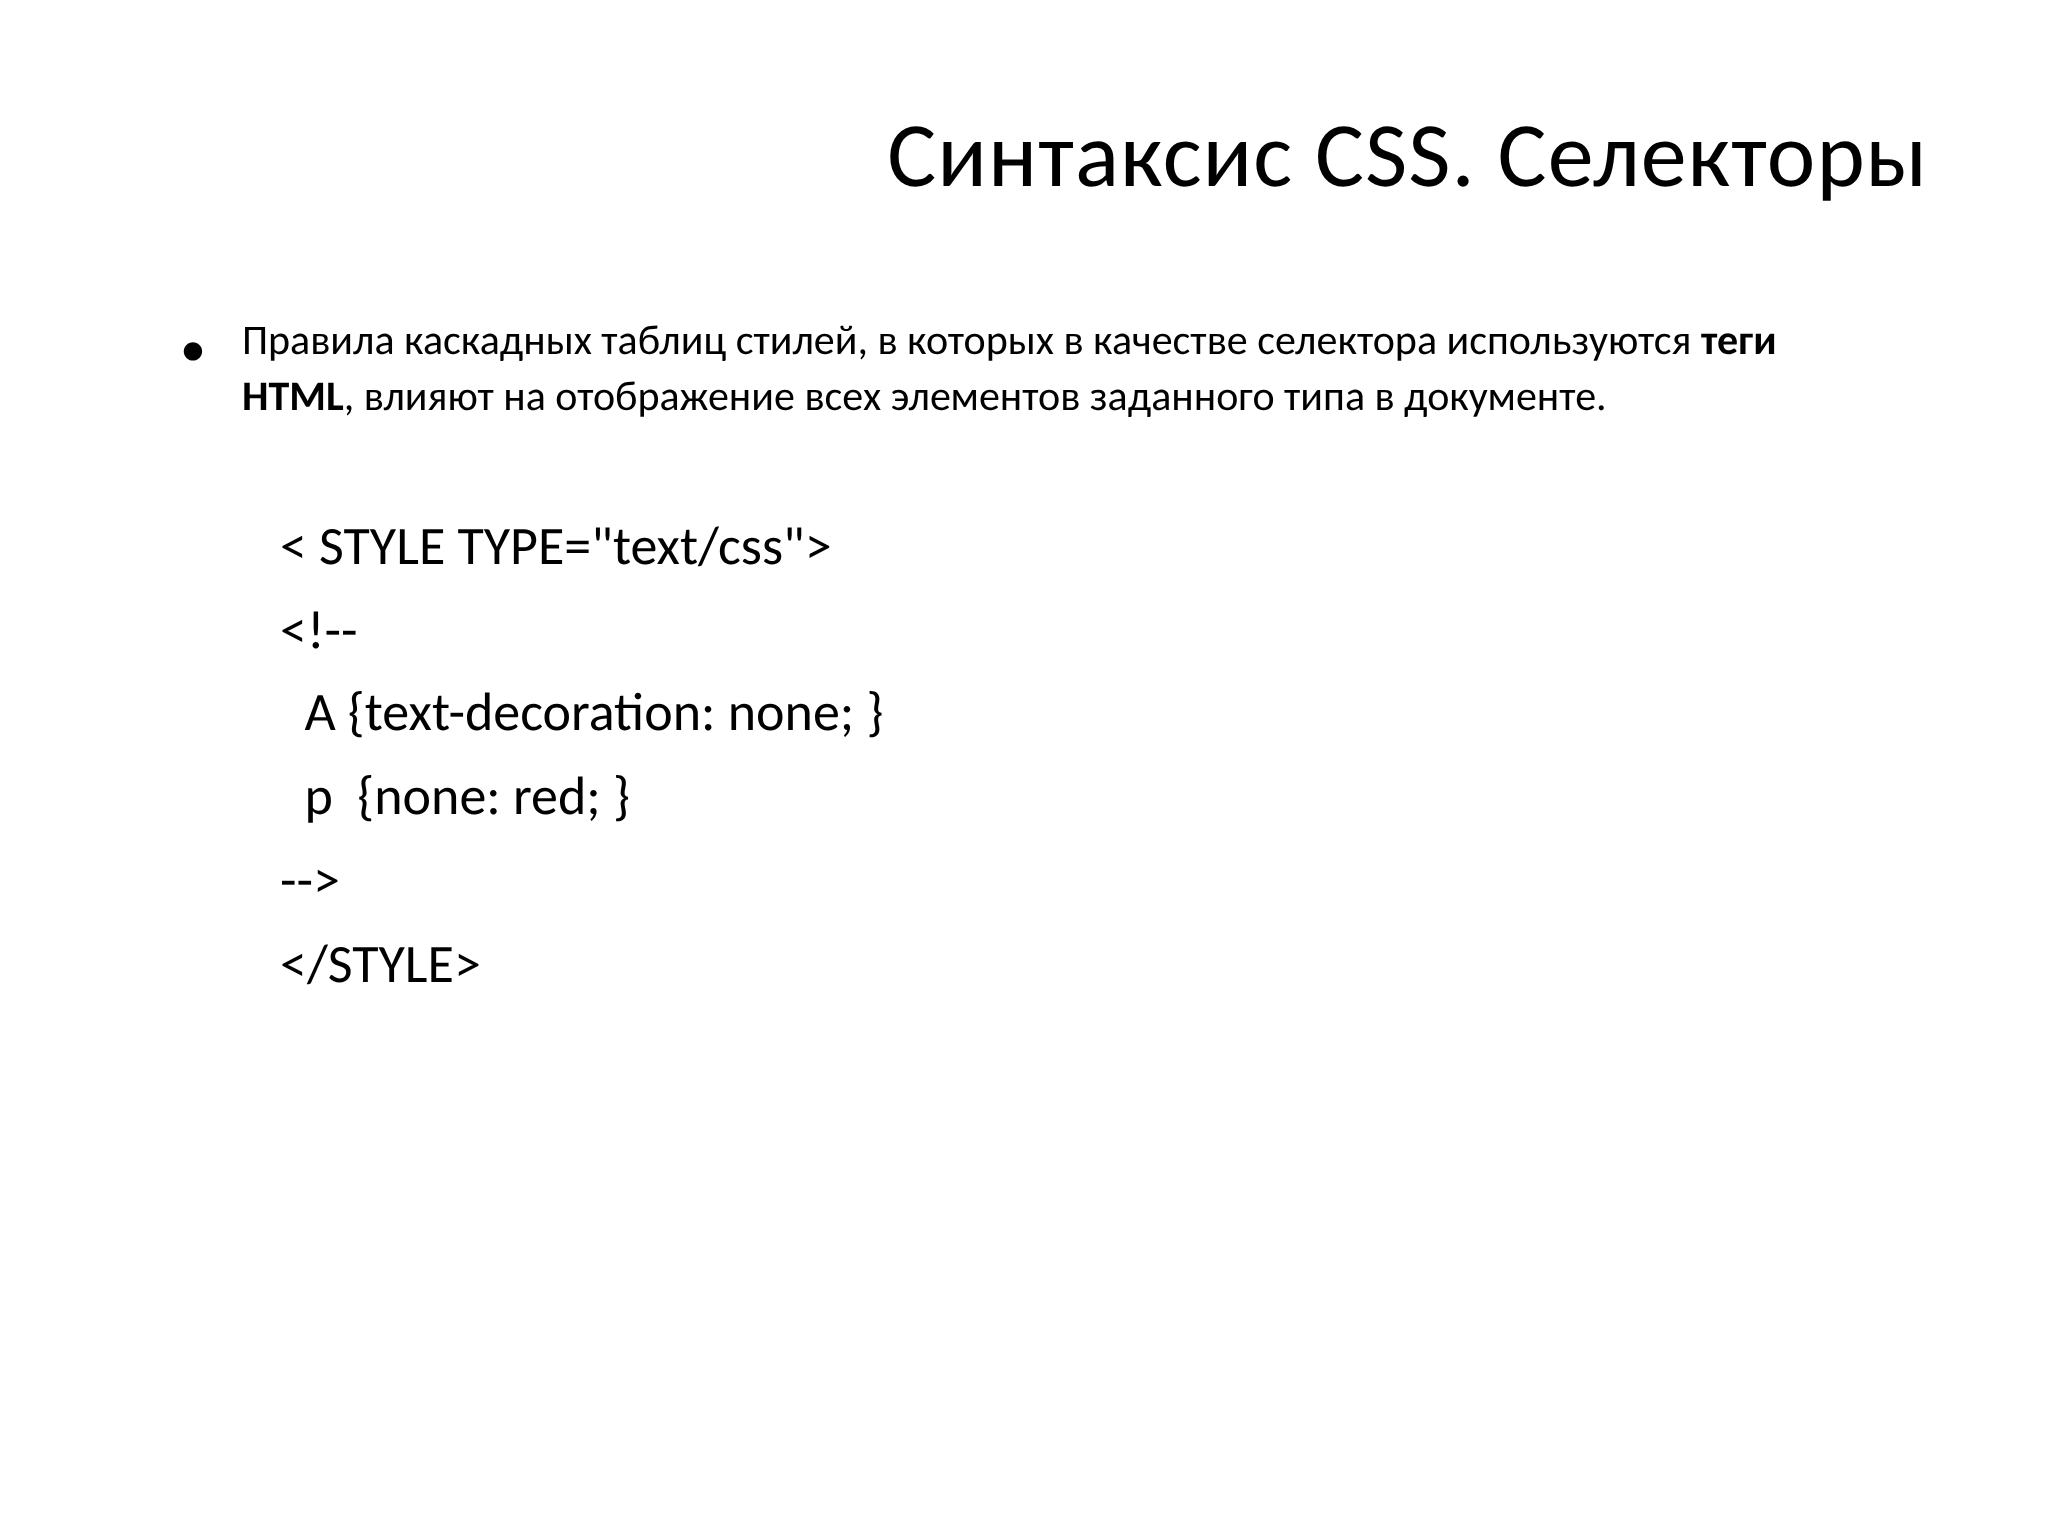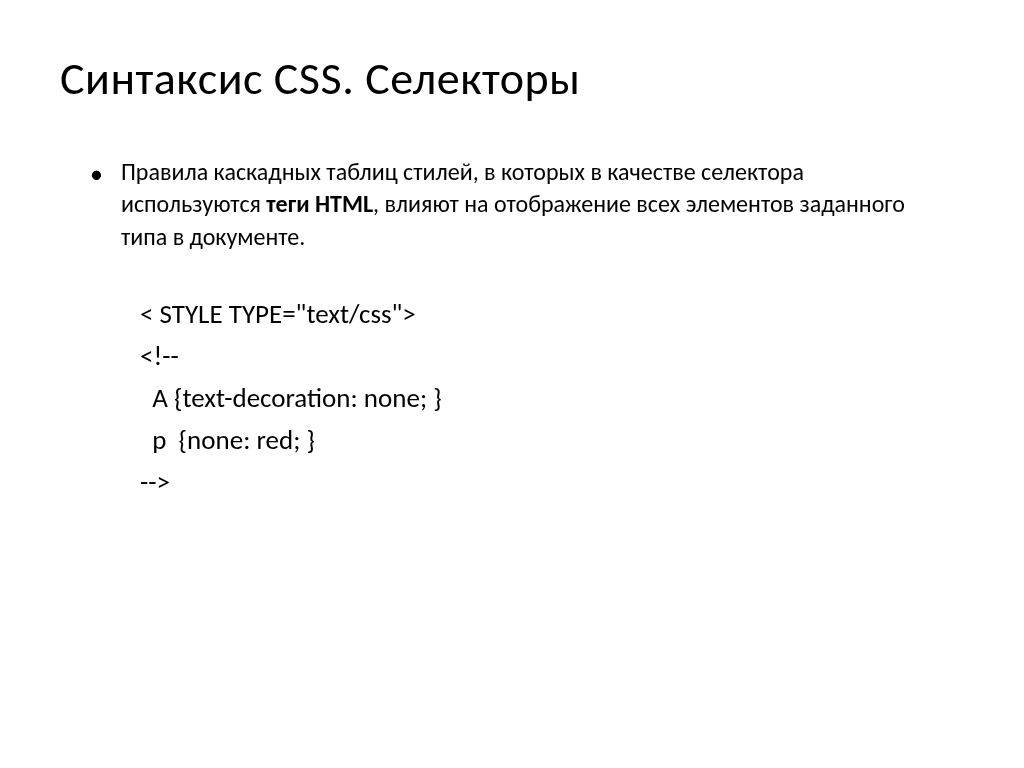--- a/index.html
+++ b/index.html
@@ -10,21 +10,21 @@
     body {
       width: 1024px;
       height: 768px;
       background: #ffffff;
       font-family: Calibri, Arial, sans-serif;
       color: #000000;
       padding: 40px 60px;
       overflow: hidden;
     }
     .slide-title {
-      text-align: left;
+      text-align: right;
       font-size: 46px;
       font-weight: 400;
       margin-bottom: 50px;
       margin-top: 10px;
       letter-spacing: 0.5px;
     }
     .content {
       padding-left: 30px;
       padding-right: 20px;
     }
@@ -33,21 +33,21 @@
       align-items: flex-start;
       margin-bottom: 40px;
     }
     .bullet {
       font-size: 26px;
       margin-right: 18px;
       line-height: 1.3;
       margin-top: 2px;
     }
     .bullet-text {
-      font-size: 24px;
+      font-size: 21px;
       line-height: 1.35;
       font-weight: 400;
     }
     .bullet-text .bold {
       font-weight: 700;
     }
     .code-block {
       padding-left: 50px;
       font-size: 27px;
       line-height: 1.55;
@@ -69,14 +69,15 @@
       <span>Правила каскадных таблиц стилей, в которых в качестве селектора используются </span><span class="bold">теги HTML</span><span>, влияют на отображение всех элементов заданного типа в документе.</span>
     </div>
   </div>
 
   <div class="code-block">
     <div class="code-line">&lt; STYLE TYPE="text/css"&gt;</div>
     <div class="code-line">&lt;!--</div>
     <div class="code-line">  A {text-decoration: none; }</div>
     <div class="code-line">  p  {none: red; }</div>
     <div class="code-line">--&gt;</div>
+    <div class="code-line">&lt;/STYLE&gt;</div>
   </div>
 </div>
 
 </body></html>

